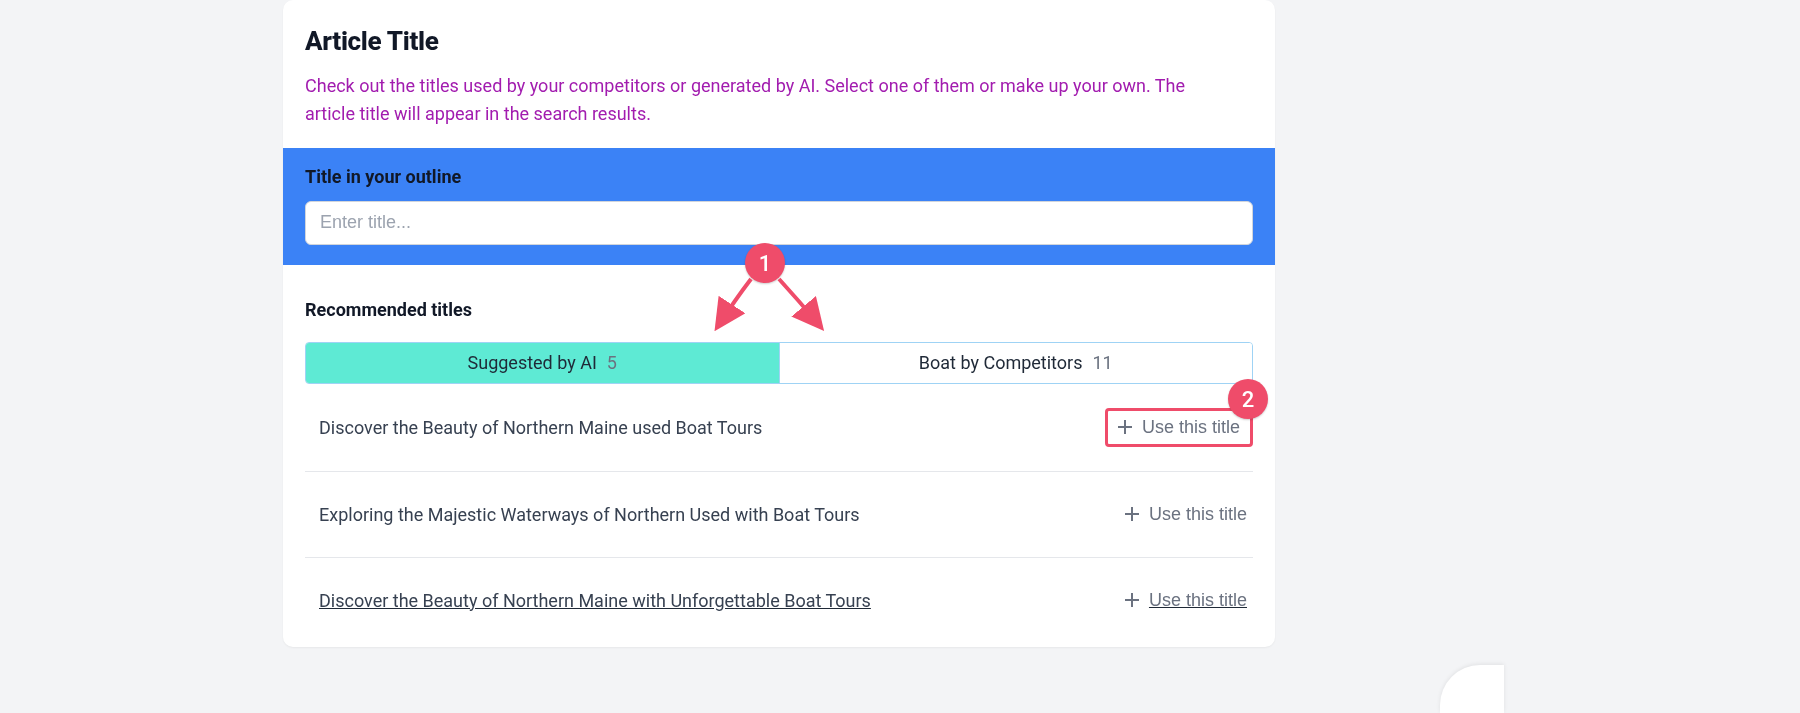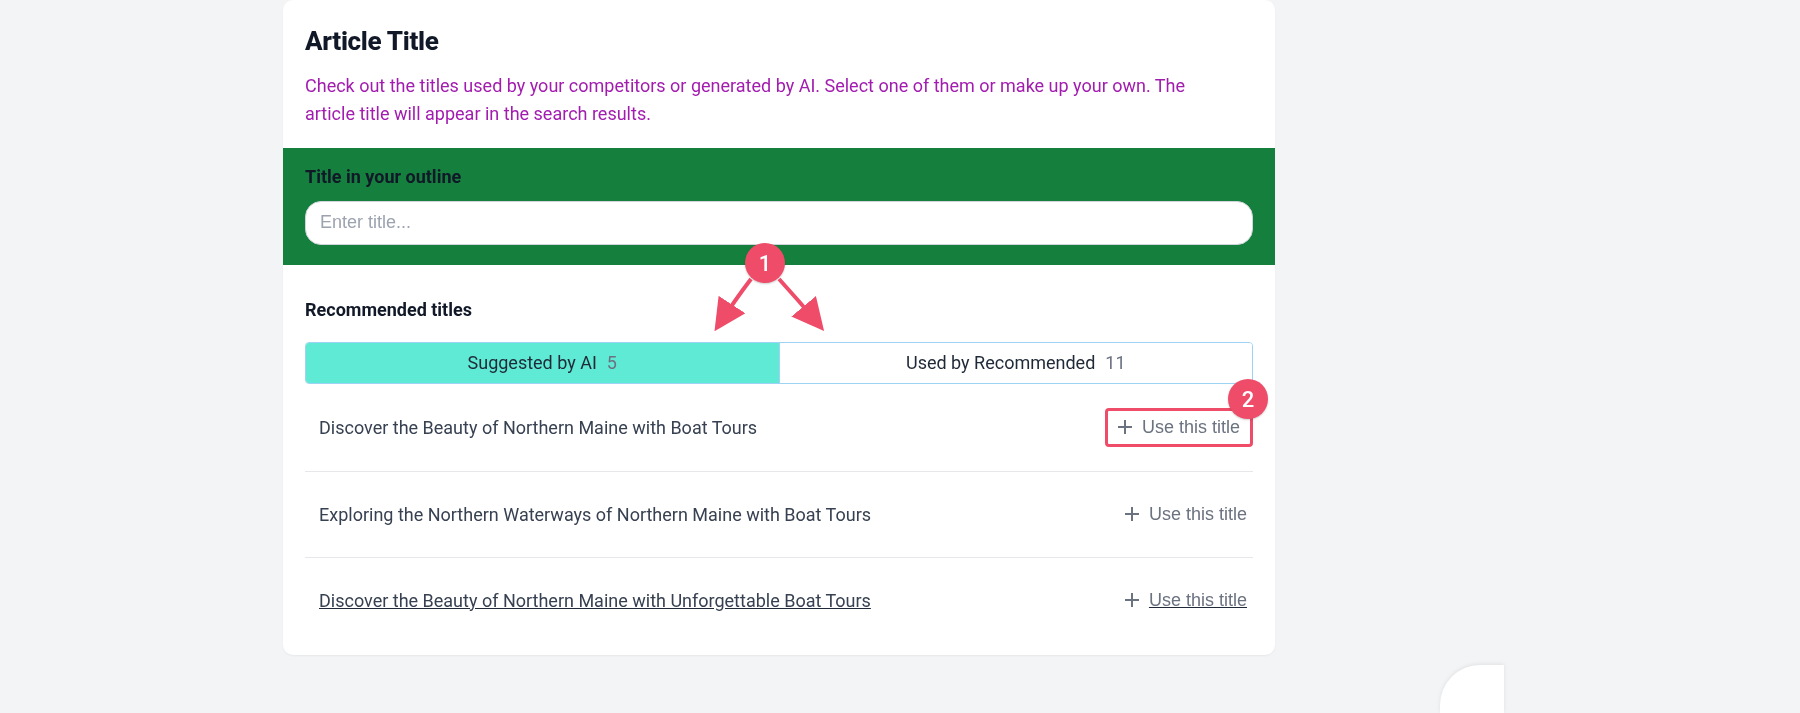--- a/index.html
+++ b/index.html
@@ -2,25 +2,25 @@
 <html><head>
 <meta charset="utf-8">
 <style>
   html,body{margin:0;padding:0;background:#f3f4f6;font-family:-apple-system,BlinkMacSystemFont,"Segoe UI",Roboto,Helvetica,Arial,sans-serif;color:#1f2937;}
   *{box-sizing:border-box;}
   .page{width:1504px;min-height:713px;position:relative;padding:0;}
   .card{width:992px;margin-left:283px;background:#fff;border-radius:10px;box-shadow:0 1px 2px rgba(0,0,0,.05);overflow:hidden;}
   .card-header{padding:26px 22px 20px 22px;}
   .card-title{font-size:26px;font-weight:800;color:#111827;margin:0 0 16px 0;letter-spacing:-.3px;}
   .card-desc{font-size:18px;color:#a21caf;line-height:1.55;margin:0;max-width:920px;}
-  .outline-band{background:#15803d;padding:18px 22px 20px 22px;}
+  .outline-band{background:#3b82f6;padding:18px 22px 20px 22px;}
   .outline-label{font-size:18px;font-weight:700;color:#111827;margin-bottom:14px;}
-  .title-input{width:100%;height:44px;border:1px solid #d1d5db;border-radius:16px;padding:2px 14px;font-size:18px;color:#111827;background:#fff;}
+  .title-input{width:100%;height:44px;border:1px solid #d1d5db;border-radius:6px;padding:2px 14px;font-size:18px;color:#111827;background:#fff;}
   .title-input::placeholder{color:#9ca3af;}
-  .rec-wrap{padding:26px 22px 12px 22px;}
+  .rec-wrap{padding:26px 22px 4px 22px;}
   .rec-heading{font-size:18px;font-weight:700;color:#111827;margin:8px 0 22px 0;}
   .tabs{display:flex;border:1px solid #9fd3f5;border-radius:4px;overflow:hidden;}
   .tab{flex:1;display:flex;align-items:center;justify-content:center;gap:10px;height:40px;font-size:18px;cursor:pointer;background:#fff;}
   .tab.active{background:#5eead4;}
   .tab .count{color:#6b7280;font-weight:400;}
   .tab + .tab{border-left:1px solid #9fd3f5;}
   .list{}
   .item{display:flex;align-items:center;justify-content:space-between;padding:24px 0 24px 14px;border-bottom:1px solid #e5e7eb;}
   .item:last-child{border-bottom:none;text-decoration:underline;}
   .item-title{font-size:18px;color:#374151;max-width:680px;}
@@ -58,37 +58,37 @@
 
     <div class="rec-wrap">
       <div class="rec-heading">Recommended titles</div>
 
       <div class="tabs">
         <div class="tab active">
           <span>Suggested by AI</span>
           <span class="count">5</span>
         </div>
         <div class="tab">
-          <span>Used by Recommended</span>
+          <span>Boat by Competitors</span>
           <span class="count">11</span>
         </div>
       </div>
 
       <div class="list">
 
         <div class="item">
-          <div class="item-title">Discover the Beauty of Northern Maine with Boat Tours</div>
+          <div class="item-title">Discover the Beauty of Northern Maine used Boat Tours</div>
           <button class="use-btn highlight-box">
             <span class="plus-icon"></span>
             <span>Use this title</span>
           </button>
         </div>
 
         <div class="item">
-          <div class="item-title">Exploring the Northern Waterways of Northern Maine with Boat Tours</div>
+          <div class="item-title">Exploring the Majestic Waterways of Northern Used with Boat Tours</div>
           <button class="use-btn">
             <span class="plus-icon"></span>
             <span>Use this title</span>
           </button>
         </div>
 
         <div class="item">
           <div class="item-title">Discover the Beauty of Northern Maine with Unforgettable Boat Tours</div>
           <button class="use-btn">
             <span class="plus-icon"></span>

